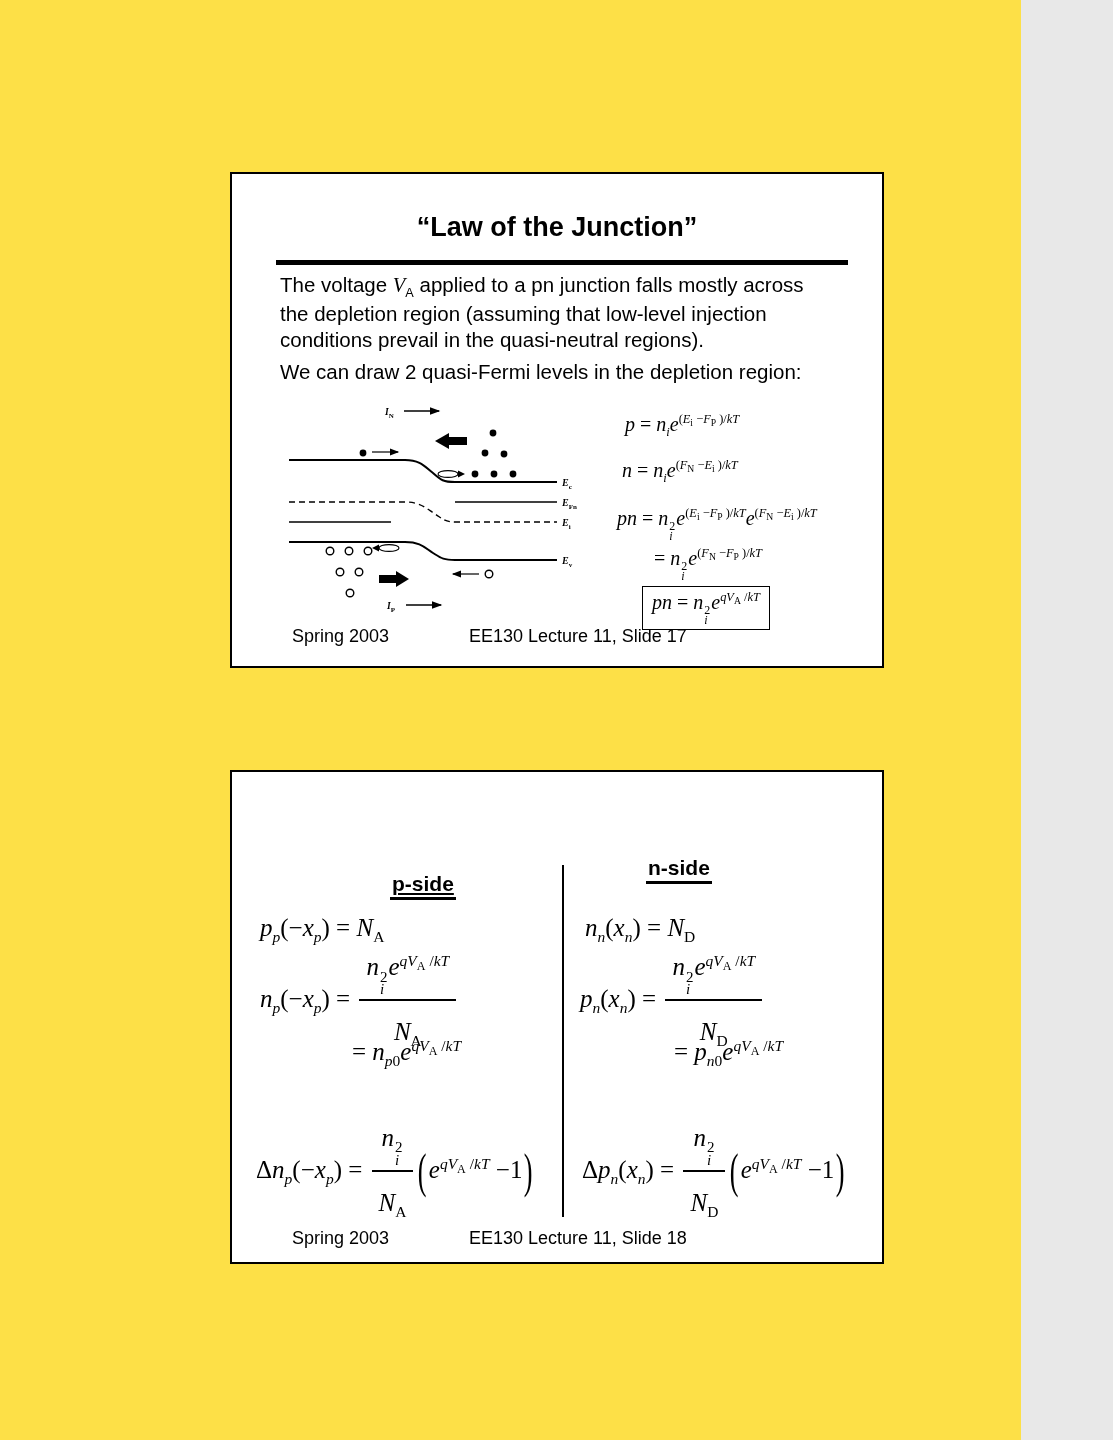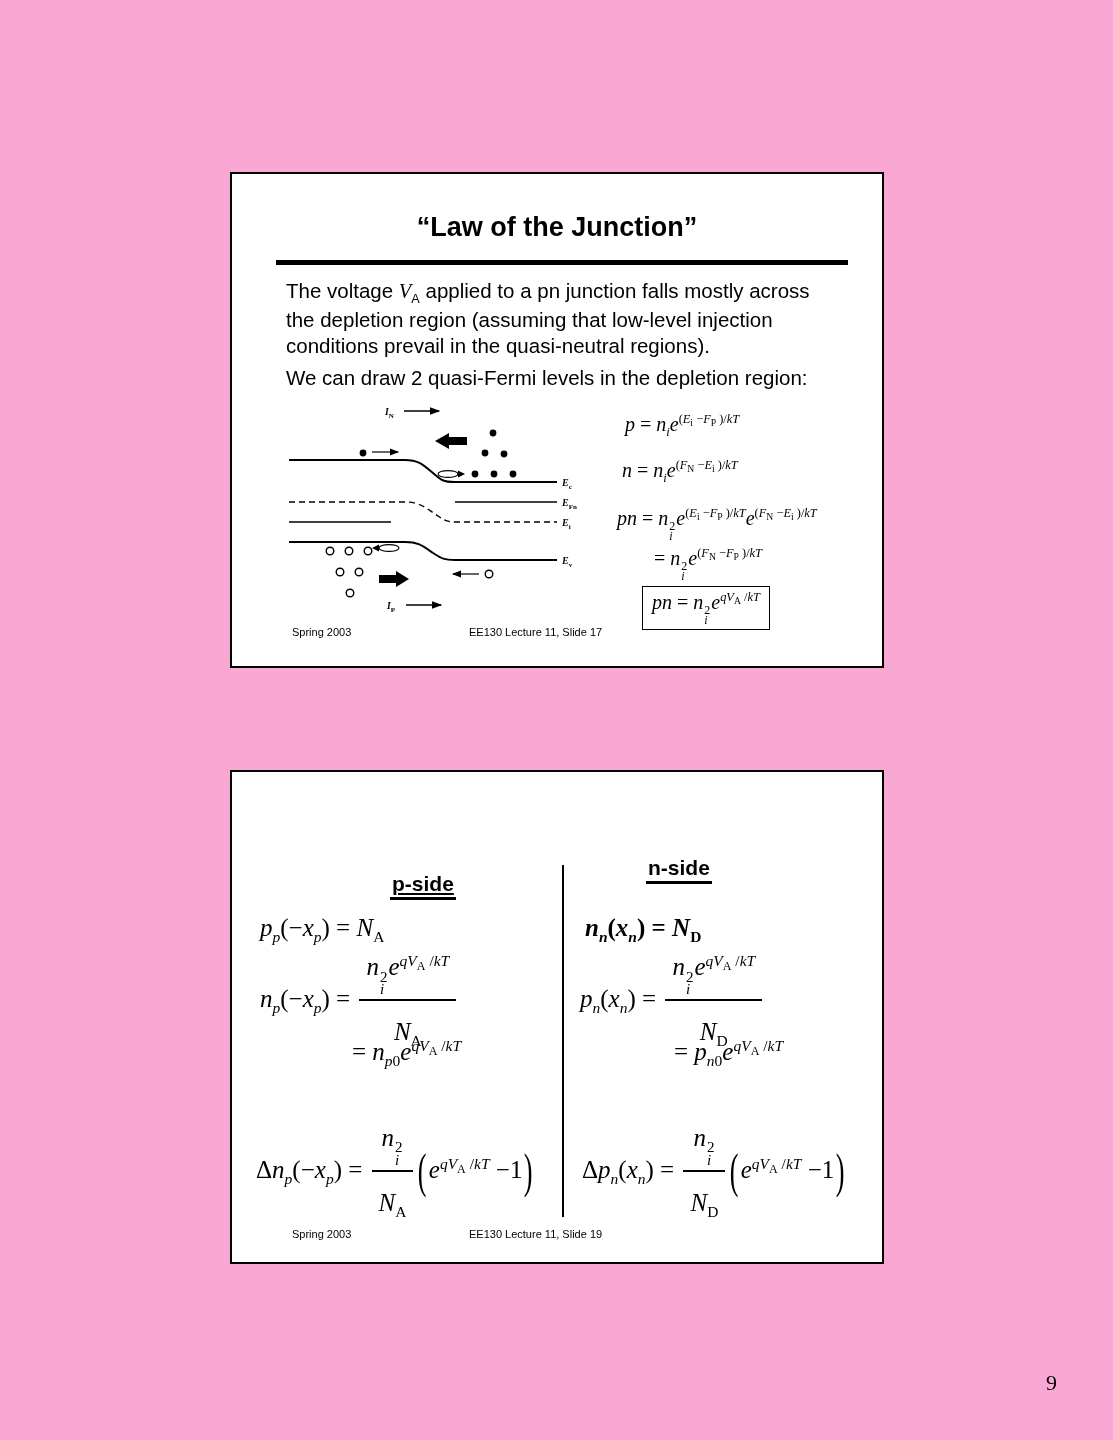--- a/index.html
+++ b/index.html
@@ -1,27 +1,27 @@
 <!DOCTYPE html>
 <html><head>
 <meta charset="utf-8">
 <style>
   html,body{margin:0;padding:0;background:#e8e8e8;}
-  .page{position:relative;width:1113px;height:1440px;background:#f9a8d4;overflow:hidden;
+  .page{position:relative;width:1021px;height:1440px;background:#fde047;overflow:hidden;
         font-family:"Liberation Sans",sans-serif;color:#000;}
   .slide{position:absolute;left:230px;width:654px;border:2px solid #000;background:#fff;box-sizing:border-box;}
   #s1{top:172px;height:496px;}
   #s2{top:770px;height:494px;}
 
   .stitle{position:absolute;left:0;width:100%;text-align:center;margin:0;
           font-weight:bold;font-size:27px;letter-spacing:0px;}
   #s1 .stitle{top:38px;}
   .rule1{position:absolute;left:44px;width:572px;top:86px;height:5px;background:#000;}
 
-  .body{position:absolute;left:48px;width:600px;font-size:20.5px;line-height:1.26;margin:6px;}
+  .body{position:absolute;left:48px;width:600px;font-size:20.5px;line-height:1.26;margin:0;}
   .body i{font-family:"Liberation Serif","DejaVu Serif",serif;}
   .body sub{font-size:62%;}
   .p1{top:98px;}
   .p2{top:185px;}
 
   .eq{position:absolute;font-family:"Liberation Serif","DejaVu Serif",serif;
       font-size:20px;white-space:nowrap;}
   #s2 .eq{font-size:25px;}
   .eq sup{font-size:62%;}
   .eq sub{font-size:62%;}
@@ -34,21 +34,21 @@
   .frac .num{display:block;padding:0 7px 3px;border-bottom:2px solid #000;}
   .frac .den{display:block;padding:17px 7px 0;}
   .bigp{display:inline-block;transform:scaleY(1.9) scaleX(1.05);vertical-align:middle;margin:0 2px;}
 
   .s1e1{left:393px;top:238px;}
   .s1e2{left:390px;top:284px;}
   .s1e3{left:385px;top:332px;}
   .s1e4{left:422px;top:372px;}
   .s1e5{left:410px;top:412px;}
 
-  .foot{position:absolute;font-size:11px;}
+  .foot{position:absolute;font-size:18px;}
   .fl{left:60px;}
   .fc{left:237px;}
   #s1 .foot{top:452px;}
   #s2 .foot{top:456px;}
 
   
   .t2wrap{position:absolute;left:0;top:44px;width:100%;text-align:center;}
   .t2{display:inline-block;font-weight:bold;font-size:27px;border-bottom:5px solid #000;
       padding:0 2px 4px;margin:0;}
   .t2 i{font-family:inherit;}
@@ -56,21 +56,21 @@
   .colhead{position:absolute;font-weight:bold;font-size:21px;border-bottom:3px solid #000;
            padding:0 2px 1px;}
   .ph{left:158px;top:100px;text-decoration:underline;}
   .nh{left:414px;top:84px;}
   .vdiv{position:absolute;left:330px;top:93px;width:2px;height:352px;background:#000;}
 
   .pA{left:28px;top:142px;}
   .pB{left:28px;top:180px;}
   .pC{left:120px;top:265px;}
   .pD{left:24px;top:352px;}
-  .nA{left:353px;top:142px;font-weight:bold;}
+  .nA{left:353px;top:142px;}
   .nB{left:348px;top:180px;}
   .nC{left:442px;top:265px;}
   .nD{left:350px;top:352px;}
 
   .diagram{position:absolute;left:35px;top:223px;}
   .dlab{font-family:"Liberation Serif","DejaVu Serif",serif;font-weight:bold;font-style:italic;font-size:10px;}
   .dsub{font-style:normal;font-size:7px;}
   .ilab{font-family:"Liberation Serif","DejaVu Serif",serif;font-weight:bold;font-style:italic;font-size:9.5px;}
 
   .pagenum{position:absolute;left:1046px;top:1370px;
@@ -203,17 +203,17 @@
               <span>2</span>
               <span><i>i</i></span>
             </span><i>e</i><sup><i>qV</i><sub>A</sub> /<i>kT</i></sup></span><span class="den"><i>N</i><sub>D</sub></span></span></div>
     <div class="eq nC">= <i>p</i><sub><i>n</i>0</sub><i>e</i><sup><i>qV</i><sub>A</sub> /<i>kT</i></sup></div>
     <div class="eq nD">Δ<i>p</i><sub><i>n</i></sub>(<i>x</i><sub><i>n</i></sub>) = <span class="frac"><span class="num"><i>n</i><span class="ss">
               <span>2</span>
               <span><i>i</i></span>
             </span></span><span class="den"><i>N</i><sub>D</sub></span></span><span class="bigp">(</span><i>e</i><sup><i>qV</i><sub>A</sub> /<i>kT</i></sup> −1<span class="bigp">)</span></div>
 
     <div class="foot fl">Spring 2003</div>
-    <div class="foot fc">EE130 Lecture 11, Slide 19</div>
+    <div class="foot fc">EE130 Lecture 11, Slide 18</div>
   </section>
 
   <div class="pagenum">9</div>
 </div>
 
 </body></html>

